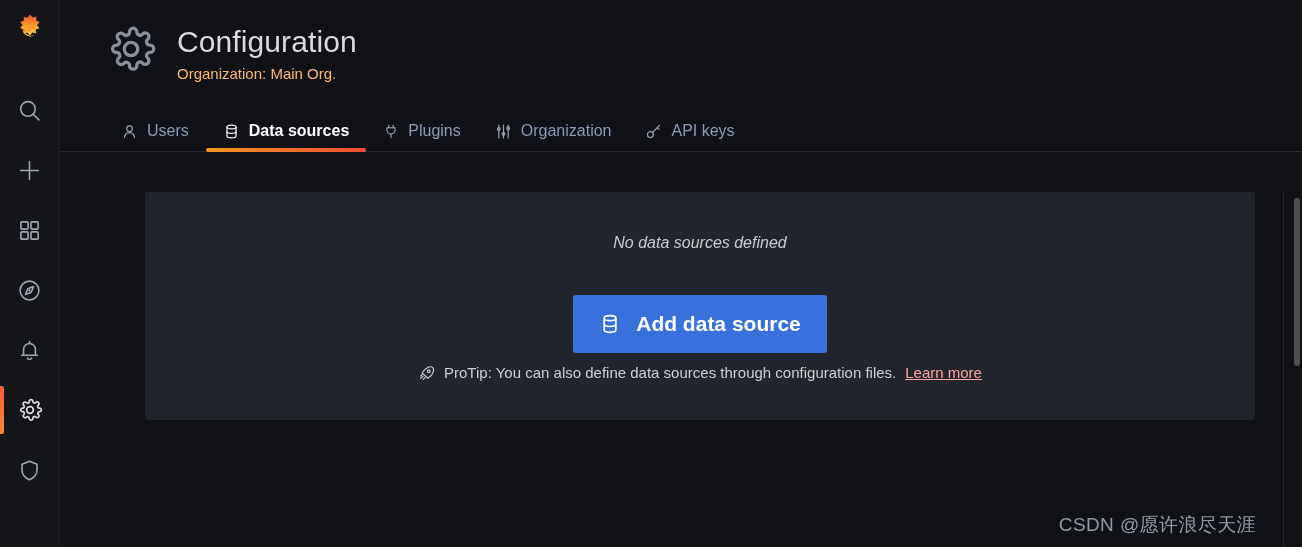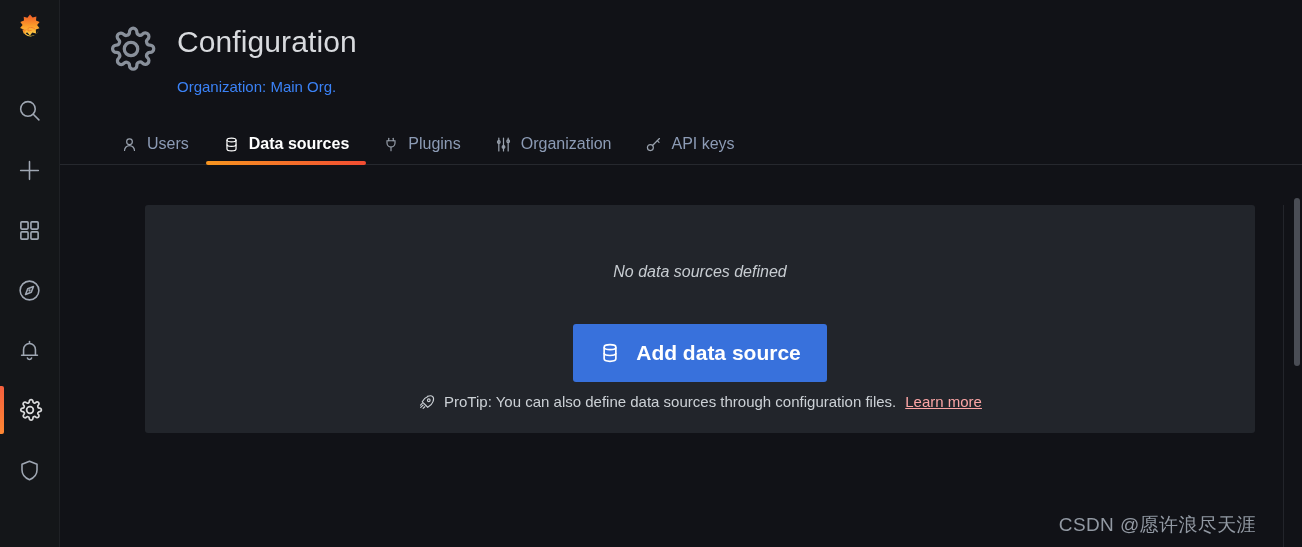--- a/index.html
+++ b/index.html
@@ -110,23 +110,23 @@
   .page-title {
     font-size: 30px;
     font-weight: 400;
     color: #d8dade;
     line-height: 36px;
     letter-spacing: .1px;
   }
 
   .page-subtitle {
     font-size: 15px;
-    color: #3b82f6;
+    color: #fdba74;
     line-height: 22px;
-    margin-top: 16px;
+    margin-top: 3px;
   }
 
   
   .tabs {
     display: flex;
     align-items: flex-end;
     padding-left: 44px;
     margin-top: 25px;
     height: 42px;
     position: relative;
@@ -176,21 +176,21 @@
   }
 
   .empty-card {
     margin: 40px 28px 0 45px;
     background: #22252b;
     border-radius: 3px;
     height: 228px;
     display: flex;
     flex-direction: column;
     align-items: center;
-    padding-top: 56px;
+    padding-top: 40px;
   }
 
   .empty-title {
     font-size: 16px;
     font-style: italic;
     color: #c7ccd1;
     line-height: 22px;
   }
 
   .add-btn {

